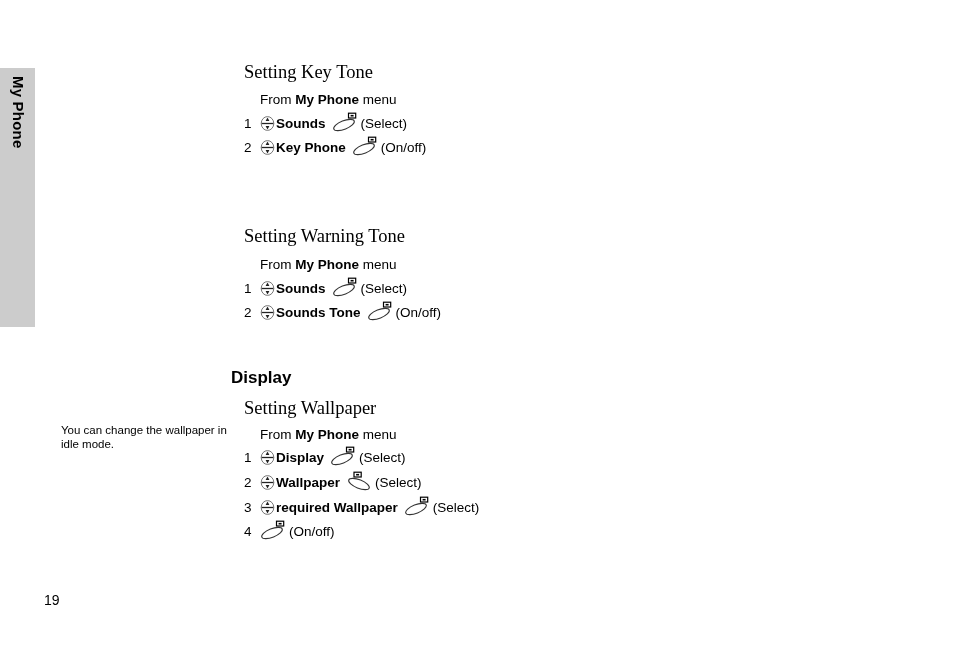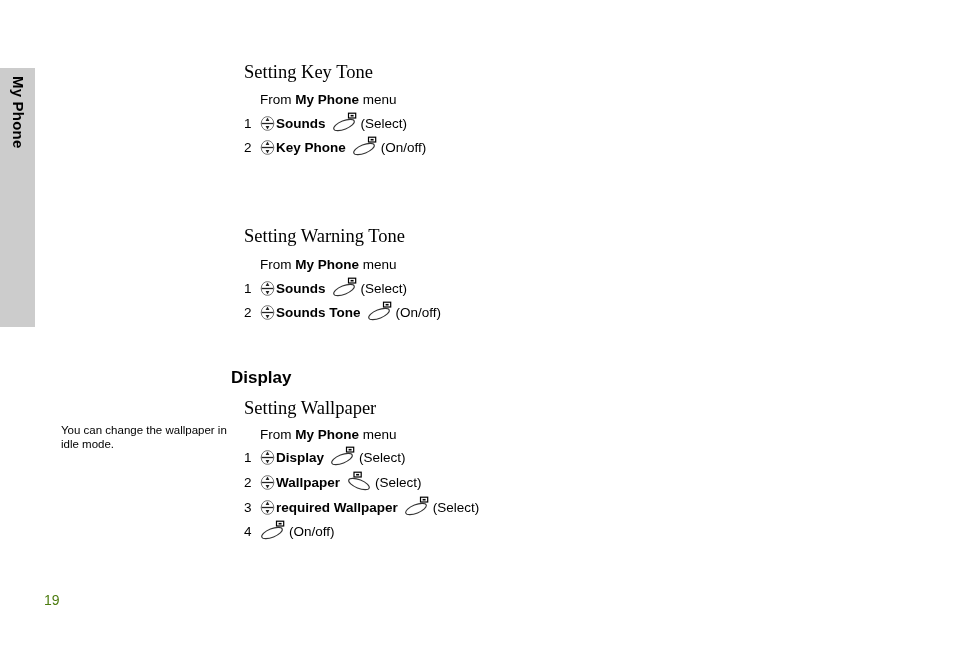--- a/index.html
+++ b/index.html
@@ -37,21 +37,21 @@
     letter-spacing: 0.2px;
     color: #000;
   }
 
   
   #page-number {
     position: absolute;
     left: 44px;
     top: 592px;
     font-size: 14px;
-    color: #4d7c0f;
+    color: #000000;
   }
 
   
   .margin-note {
     position: absolute;
     left: 61px;
     width: 175px;
     font-size: 11.5px;
     line-height: 14px;
     color: #000;

